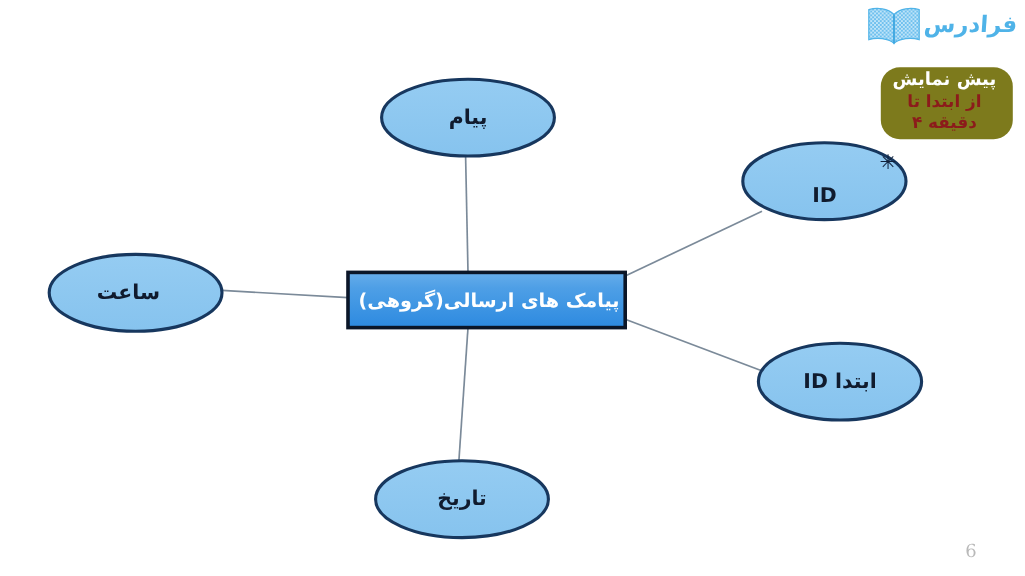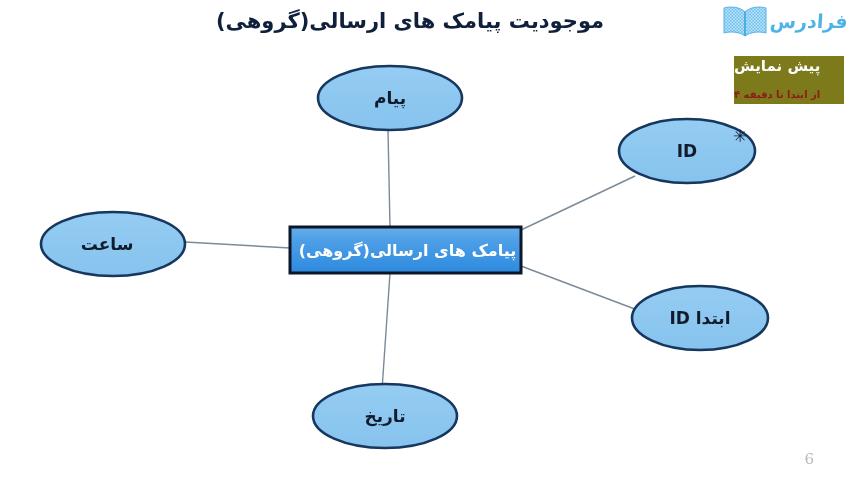--- a/index.html
+++ b/index.html
@@ -61,38 +61,39 @@
     width: 46px;
     height: 34px;
     display: block;
   }
   .preview-badge {
     position: absolute;
     right: 4px;
     top: 52px;
     width: 110px;
     background: #7d7a1c;
-    text-align: left;
+    text-align: center;
     padding: 2px 4px 3px 0;
     box-sizing: border-box;
+    border-radius: 16px;
   }
   .preview-badge .pb-main {
     direction: rtl;
     color: #ffffff;
     font-size: 15px;
     font-weight: bold;
     line-height: 1.15;
   }
   .preview-badge .pb-sub {
     direction: rtl;
     color: #8c1b1b;
-    font-size: 10px;
+    font-size: 14px;
     font-weight: bold;
     line-height: 1.3;
-    margin-top: 13px;
+    margin-top: 1px;
   }
 
   
   #diagram {
     position: absolute;
     left: 0;
     top: 0;
     width: 854px;
     height: 480px;
   }
@@ -126,21 +127,20 @@
     font-size: 15px;
     color: #b9b9b9;
     font-family: "DejaVu Serif", "Liberation Serif", serif;
   }
 </style>
 </head>
 <body>
 
 <div id="slide">
 
-  <div class="slide-title">موجودیت پیامک های ارسالی(گروهی)</div>
 
   <div class="brand">
     <div class="brand-row">
       <span class="book-icon">
         <svg class="book-icon" viewBox="0 0 46 34" xmlns="http://www.w3.org/2000/svg">
           <defs>
             <pattern id="bookgrid" width="3.2" height="3.2" patternUnits="userSpaceOnUse">
               <rect width="3.2" height="3.2" fill="#6FC0EE"></rect>
               <rect width="1.6" height="1.6" fill="#BFE4F8"></rect>
               <rect x="1.6" y="1.6" width="1.6" height="1.6" fill="#BFE4F8"></rect>
@@ -186,21 +186,21 @@
         <ellipse cx="687" cy="151" rx="68" ry="32" fill="url(#ellipseGrad)" stroke="#17375E" stroke-width="2.6"></ellipse>
         <ellipse cx="700" cy="318" rx="68" ry="32" fill="url(#ellipseGrad)" stroke="#17375E" stroke-width="2.6"></ellipse>
         <ellipse cx="113" cy="244" rx="72" ry="32" fill="url(#ellipseGrad)" stroke="#17375E" stroke-width="2.6"></ellipse>
         <ellipse cx="385" cy="416" rx="72" ry="32" fill="url(#ellipseGrad)" stroke="#17375E" stroke-width="2.6"></ellipse>
       </g>
   </svg>
 
   <div id="labels-layer">
       <div class="node-label entity-label" style="left: 290px; top: 227px; width: 235px; height: 46px;">پیامک های ارسالی(گروهی)</div>
       <div class="node-label ellipse-label" style="left: 318px; top: 66px; width: 144px; height: 64px;">پیام</div>
-      <div class="node-label ellipse-label" style="left: 619px; top: 119px; width: 136px; height: 64px;">ID</div>
+      <div class="node-label ellipse-label" style="left: 619px; top: 131px; width: 136px; height: 64px;">ID</div>
       <div class="node-label ellipse-label" style="left: 632px; top: 286px; width: 136px; height: 64px;">ابتدا ID</div>
       <div class="node-label ellipse-label" style="left: 35px; top: 212px; width: 144px; height: 64px;">ساعت</div>
       <div class="node-label ellipse-label" style="left: 313px; top: 384px; width: 144px; height: 64px; text-align: center;">تاریخ</div>
       <div style="position: absolute; left: 733px; top: 128px; font-size: 17px; line-height: 1; color: rgb(16, 32, 58);">✳</div>
     </div>
 
   <div class="page-number">6</div>
 
 </div>
 

